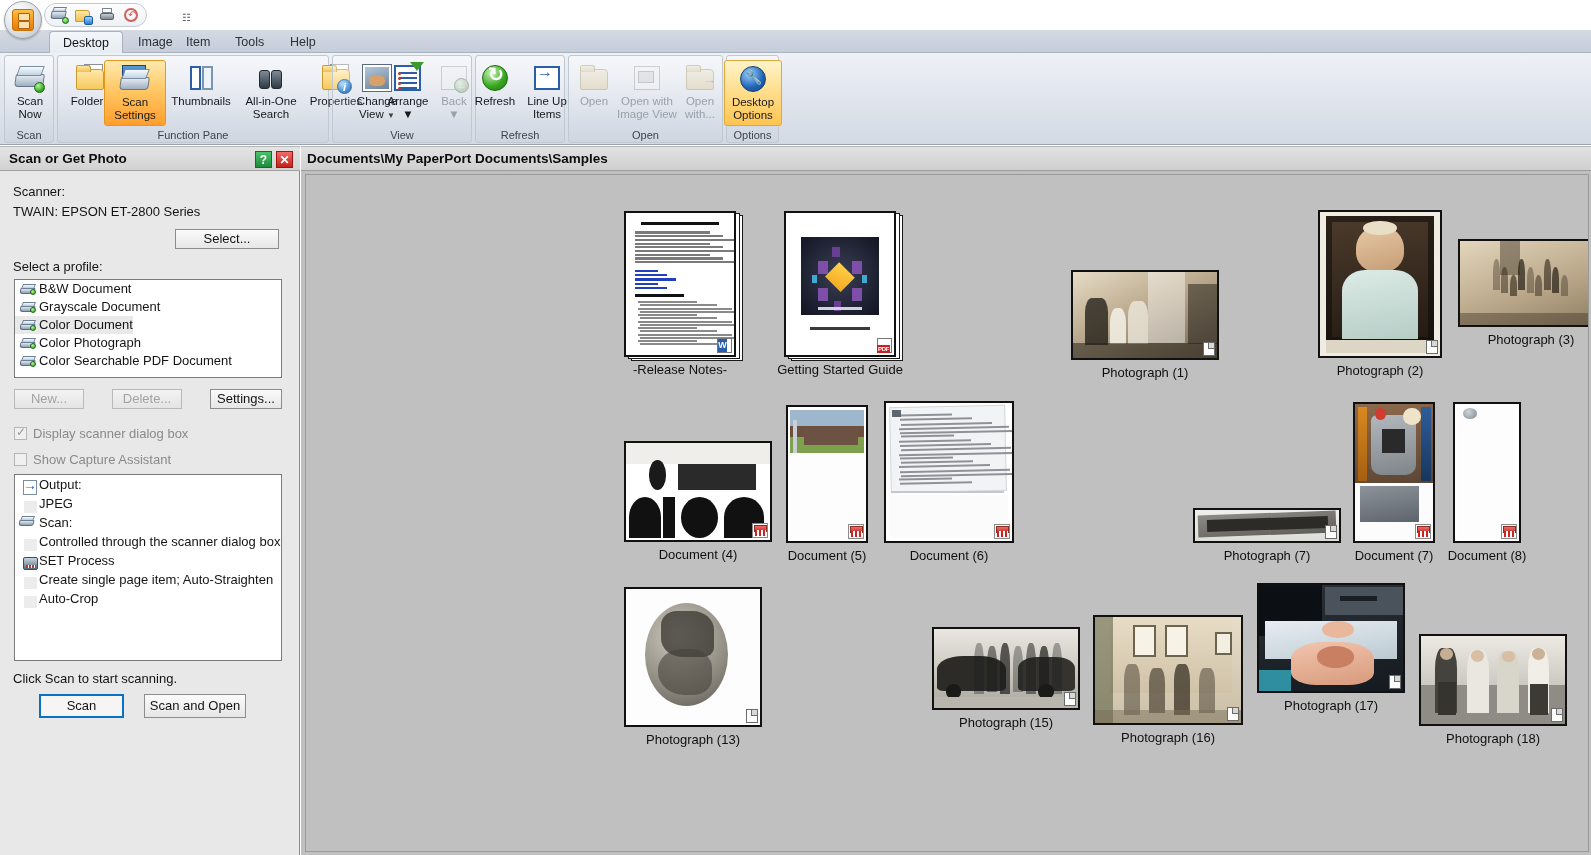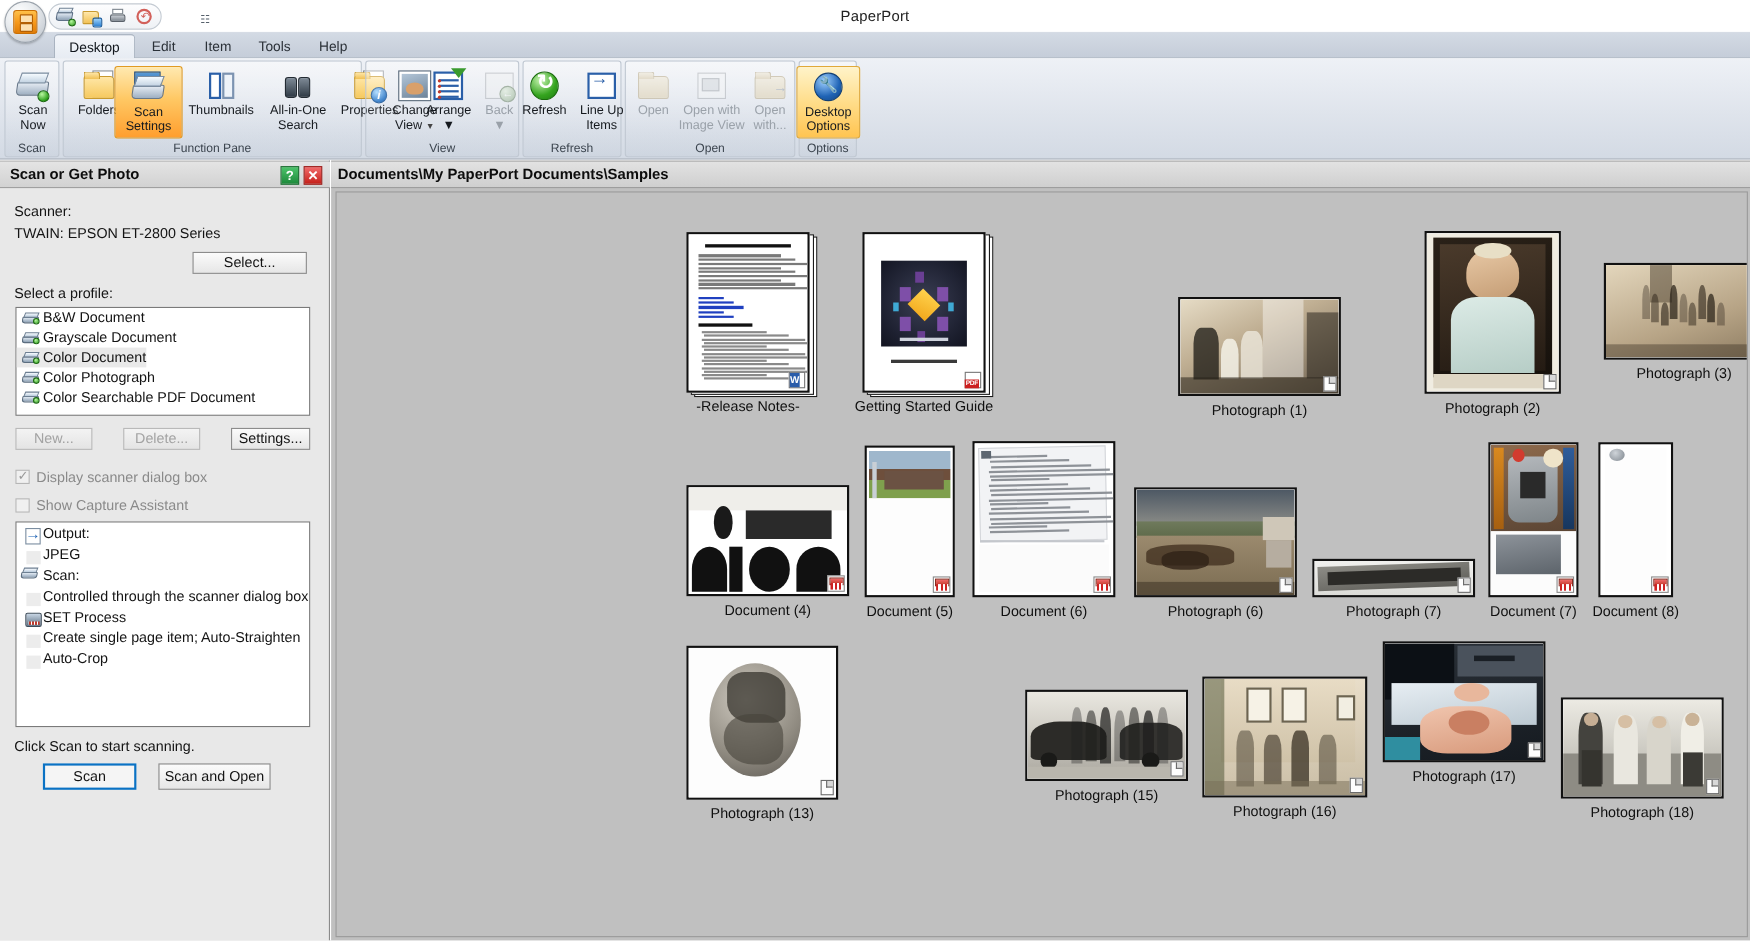--- a/index.html
+++ b/index.html
@@ -393,23 +393,20 @@
   .ppmark:after {
     content:""; position:absolute; left:2px; bottom:1px; width:11px; height:6px;
     background: repeating-linear-gradient(90deg,#cc2222 0 2px, #ffffff 2px 4px);
   }
 </style>
 </head>
 <body>
 
 <div id="app">
 
-  <div class="titlebar">
-    <div class="title-text">PaperPort</div>
-  </div>
 
   <div class="app-orb">
     <div class="orb-inner"></div>
   </div>
 
   <div class="qat">
     <span class="qat-ico">
       <span style="position:absolute;left:0;top:4px;width:15px;height:8px;background:linear-gradient(180deg,#e3ebf4,#8ea2b6);border:1px solid #5e7187;border-radius:1px 1px 3px 3px;transform:skewX(-10deg);"></span>
       <span style="position:absolute;left:2px;top:0;width:13px;height:5px;background:linear-gradient(180deg,#fff,#bdcfe0);border:1px solid #6d7f92;transform:skewX(-22deg);"></span>
       <span style="position:absolute;right:-1px;bottom:0;width:7px;height:7px;border-radius:50%;background:radial-gradient(circle at 35% 30%,#b8f7a0,#2ea01c);border:1px solid #1b6a10;"></span>
@@ -424,21 +421,21 @@
     </span>
     <span class="qat-ico">
       <span style="position:absolute;left:1px;top:1px;width:14px;height:14px;border-radius:50%;border:2px solid #d2605a;"></span>
       <span style="position:absolute;left:5px;top:2px;color:#d2605a;font-size:10px;">↶</span>
     </span>
     <span class="qat-dd">☷</span>
   </div>
 
   <div class="tabstrip">
     <div class="tab active" style="left:49px;">Desktop</div>
-    <div class="tab" style="left:125px;">Edit</div>
+    <div class="tab" style="left:125px;">Image</div>
     <div class="tab" style="left:173px;">Item</div>
     <div class="tab" style="left:222px;">Tools</div>
     <div class="tab" style="left:277px;">Help</div>
   </div>
 
   <div class="ribbon">
 
     <div class="rgroup" style="left:4px; width:50px;">
       <div class="rbtn" style="left:-6px; width:62px;">
         <div class="ricon">
@@ -758,21 +755,21 @@
               <div style="position: absolute; left: 8%; top: 30%; width: 16%; height: 55%; background: rgba(20, 18, 14, 0.72); border-radius: 30% 30% 0px 0px;"></div>
               <div style="position: absolute; left: 26%; top: 42%; width: 11%; height: 42%; background: rgba(245, 242, 232, 0.85); border-radius: 40% 40% 0px 0px;"></div>
               <div style="position: absolute; left: 38%; top: 34%; width: 14%; height: 50%; background: rgba(235, 230, 218, 0.82); border-radius: 34% 34% 0px 0px;"></div>
               <div style="position: absolute; left: 0px; top: 82%; width: 100%; height: 18%; background: rgba(40, 34, 26, 0.55);"></div>
               <div style="position: absolute; left: 80%; top: 14%; width: 20%; height: 70%; background: rgba(30, 26, 20, 0.5);"></div>
             </div>
             <div class="curl"></div>
           </div>
           <div class="tlabel" style="left: -20px; top: 95px; width: 188px;">Photograph (1)</div>
         </div>
-        <div class="thumb" style="left: 989px; top: 35px; width: 116px; height: 170px;">
+        <div class="thumb" style="left: 1012px; top: 35px; width: 116px; height: 170px;">
           <div class="tframe" style="width: 124px; height: 148px;">
             <div style="position: absolute; inset: 0px; overflow: hidden; background: rgb(255, 255, 255);">
               <div style="position: absolute; left: 0px; top: 0px; width: 100%; height: 100%; background: rgb(240, 236, 225);"></div>
               <div style="position: absolute; left: 5%; top: 3%; width: 90%; height: 88%; background: linear-gradient(165deg, rgb(42, 33, 24), rgb(22, 17, 12));"></div>
               <div style="position: absolute; left: 10%; top: 7%; width: 80%; height: 80%; background: linear-gradient(170deg, rgb(74, 58, 43), rgb(36, 27, 19));"></div>
               <div style="position: absolute; left: 30%; top: 10%; width: 40%; height: 32%; background: linear-gradient(165deg, rgb(232, 201, 166), rgb(196, 156, 116)); border-radius: 48% 48% 42% 42%;"></div>
               <div style="position: absolute; left: 36%; top: 6%; width: 28%; height: 10%; background: rgb(232, 223, 198); border-radius: 50%;"></div>
               <div style="position: absolute; left: 18%; top: 40%; width: 64%; height: 48%; background: linear-gradient(170deg, rgb(220, 235, 230), rgb(182, 205, 198)); border-radius: 30% 30% 0px 0px;"></div>
               <div style="position: absolute; left: 5%; top: 89%; width: 90%; height: 9%; background: rgb(222, 214, 196);"></div>
             </div>
@@ -849,36 +846,20 @@
               <div style="position: absolute; left: 10%; top: 54.5%; width: 42%; height: 1.3%; background: rgb(142, 146, 152); transform: rotate(-1.2deg);"></div>
               <div style="position: absolute; left: 11%; top: 57.6%; width: 57%; height: 1.3%; background: rgb(142, 146, 152); transform: rotate(-1.2deg);"></div>
               <div style="position: absolute; left: 5%; top: 5%; width: 7%; height: 5%; background: rgb(93, 102, 112); transform: rotate(-1.2deg);"></div>
               <div style="position: absolute; left: 4%; top: 64%; width: 90%; height: 1.5%; background: rgb(196, 199, 204);"></div>
               <div style="position: absolute; left: 3%; top: 67%; width: 94%; height: 31%; background: rgb(251, 251, 251);"></div>
             </div>
             <div class="ppmark"></div>
           </div>
           <div class="tlabel" style="left: -20px; top: 147px; width: 170px;">Document (6)</div>
         </div>
-        <div class="thumb" style="left: 725px; top: 268px; width: 148px; height: 122px;">
-          <div class="tframe" style="width: 148px; height: 100px;">
-            <div style="position: absolute; inset: 0px; overflow: hidden; background: rgb(255, 255, 255);">
-              <div style="position: absolute; left: 0px; top: 0px; width: 100%; height: 34%; background: linear-gradient(rgb(77, 88, 100), rgb(140, 141, 136));"></div>
-              <div style="position: absolute; left: 0px; top: 30%; width: 100%; height: 16%; background: linear-gradient(rgb(111, 122, 92), rgb(94, 106, 74));"></div>
-              <div style="position: absolute; left: 0px; top: 44%; width: 100%; height: 56%; background: linear-gradient(rgb(155, 138, 110), rgb(123, 108, 82));"></div>
-              <div style="position: absolute; left: 6%; top: 52%; width: 56%; height: 20%; background: rgba(62, 44, 28, 0.75); border-radius: 40% 40% 20% 20%;"></div>
-              <div style="position: absolute; left: 16%; top: 58%; width: 30%; height: 18%; background: rgba(48, 34, 22, 0.8); border-radius: 40%;"></div>
-              <div style="position: absolute; left: 80%; top: 26%; width: 20%; height: 22%; background: rgb(207, 199, 184);"></div>
-              <div style="position: absolute; left: 82%; top: 48%; width: 16%; height: 26%; background: rgb(182, 173, 160);"></div>
-              <div style="position: absolute; left: 0px; top: 88%; width: 100%; height: 12%; background: rgba(70, 60, 44, 0.65);"></div>
-            </div>
-            <div class="curl"></div>
-          </div>
-          <div class="tlabel" style="left: -20px; top: 105px; width: 188px;">Photograph (6)</div>
-        </div>
         <div class="thumb" style="left: 887px; top: 333px; width: 148px; height: 57px;">
           <div class="tframe" style="width: 148px; height: 35px;">
             <div style="position: absolute; inset: 0px; overflow: hidden; background: rgb(255, 255, 255);">
               <div style="position: absolute; left: 0px; top: 0px; width: 100%; height: 100%; background: linear-gradient(rgb(240, 240, 238), rgb(220, 220, 216));"></div>
               <div style="position: absolute; left: 2%; top: 10%; width: 96%; height: 70%; background: linear-gradient(175deg, rgb(141, 140, 134), rgb(93, 92, 87)); transform: rotate(-2deg);"></div>
               <div style="position: absolute; left: 8%; top: 26%; width: 84%; height: 38%; background: rgb(44, 43, 40); transform: rotate(-2deg);"></div>
             </div>
             <div class="curl"></div>
           </div>
           <div class="tlabel" style="left: -20px; top: 40px; width: 188px;">Photograph (7)</div>

